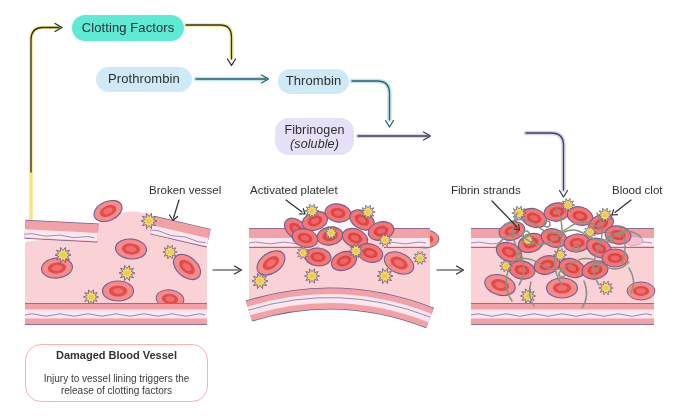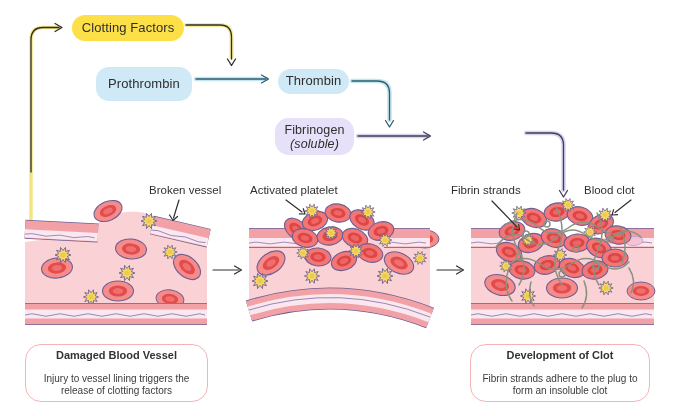--- a/index.html
+++ b/index.html
@@ -8,21 +8,21 @@
     font-family:"Liberation Sans", sans-serif;color:#2e2e2e;
   }
   svg{position:absolute;left:0;top:0;}
   .node{
     position:absolute;display:flex;align-items:center;justify-content:center;
     border-radius:13px;font-size:13px;font-weight:500;letter-spacing:.1px;color:#2e2e2e;
     text-align:center;line-height:1.12;
   }
   .node.two-line{flex-direction:column;font-size:12.5px;border-radius:14px;}
   .node .state{font-style:italic;}
-  .n-yellow{background:#fde047;}
+  .n-yellow{background:#5eead4;}
   .n-blue{background:#CFEAF6;}
   .n-purple{background:#E6E0F8;}
   .vlabel{position:absolute;font-size:11.5px;color:#2f2f2f;white-space:nowrap;padding-left:8px;}
   .card{
     position:absolute;top:344px;height:58px;box-sizing:border-box;
     border:1.6px solid #F6B3B3;border-radius:16px;background:#ffffff;
     display:flex;flex-direction:column;justify-content:center;gap:12px;
     padding:4px 2px;text-align:center;
   }
   .card-title{font-size:11px;font-weight:700;color:#333333;}
@@ -280,41 +280,37 @@
         <path d="M437 270 H461"></path>
         <path d="M456.5 266 L463.5 270 L456.5 274"></path>
       </g>
     </g>
   </svg>
 
   <div class="node n-yellow" style="left:72px;top:15px;width:112px;height:26px;">
     <span>Clotting Factors</span>
   </div>
 
-  <div class="node n-blue" style="left:96px;top:67px;width:96px;height:34px;">
+  <div class="node n-blue" style="left:96px;top:67px;width:96px;height:25px;">
     <span>Prothrombin</span>
   </div>
 
   <div class="node n-blue" style="left:278px;top:69px;width:71px;height:25px;">
     <span>Thrombin</span>
   </div>
 
   <div class="node n-purple two-line" style="left:275px;top:118px;width:79px;height:37px;">
     <span>Fibrinogen</span>
     <span class="state">(soluble)</span>
   </div>
 
 
   <div class="vlabel" style="left:141px;top:184px;">Broken vessel</div>
   <div class="vlabel" style="left:242px;top:184px;">Activated platelet</div>
   <div class="vlabel" style="left:443px;top:184px;">Fibrin strands</div>
-  <div class="vlabel" style="left:576px;top:184px;">Blood clot</div>
+  <div class="vlabel" style="left:604px;top:184px;">Blood clot</div>
 
   <div class="card" style="left:25px;width:183px;">
     <div class="card-title">Damaged Blood Vessel</div>
     <div class="card-body">Injury to vessel lining triggers the release of clotting factors</div>
   </div>
-  <div class="card" style="left:470px;width:180px;">
-    <div class="card-title">Development of Clot</div>
-    <div class="card-body">Fibrin strands adhere to the plug to form an insoluble clot</div>
-  </div>
 
 </div>
 
 </body></html>

